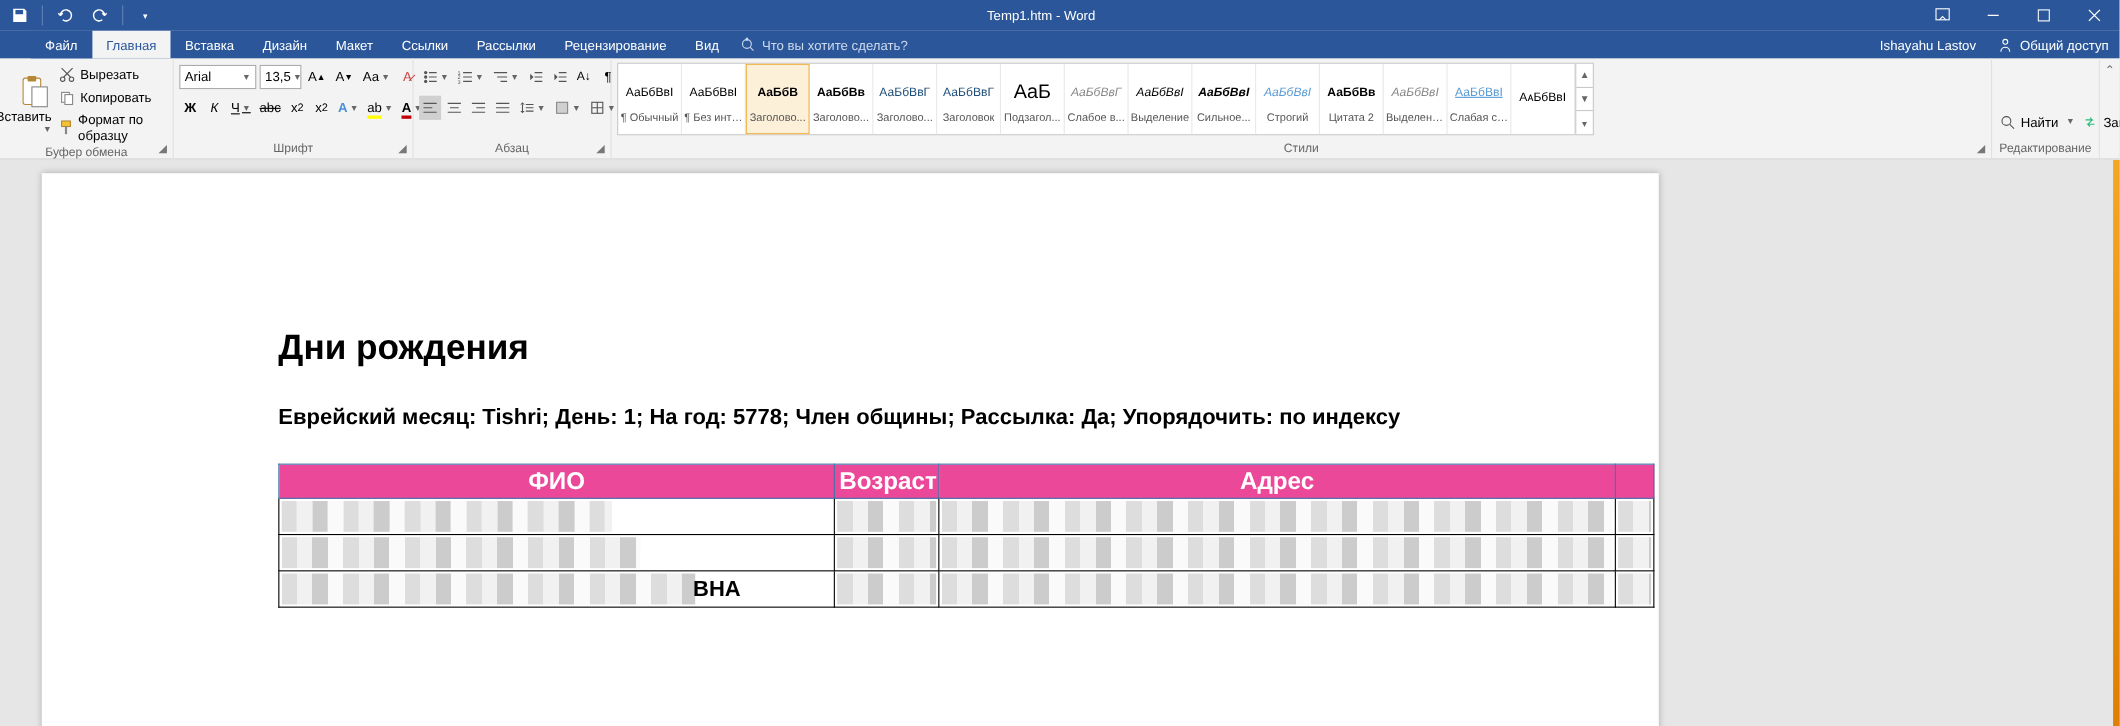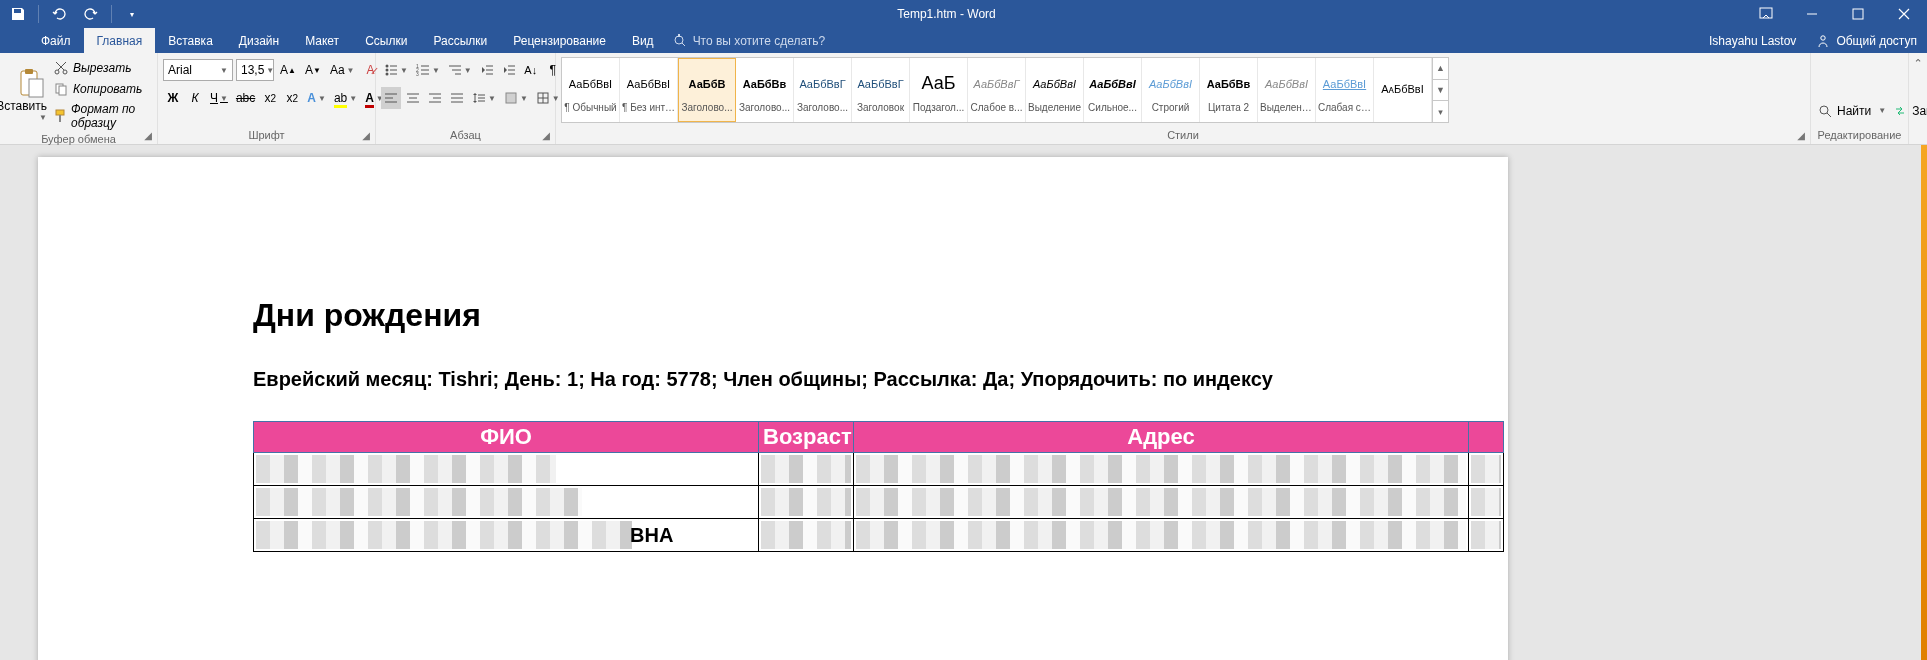--- a/index.html
+++ b/index.html
@@ -27,21 +27,21 @@
 
 .ribbon { background: #f3f3f3; height: 92px; display: flex; border-bottom: 1px solid #d4d4d4; }
 .group { border-right: 1px solid #e1e1e1; padding: 4px 5px 0 5px; display: flex; flex-direction: column; position: relative; }
 .group-body { flex: 1; display: flex; }
 .group-label { text-align: center; font-size: 11px; color: #666; padding: 2px 0 3px; position: relative; }
 .group-launcher { position: absolute; right: 2px; bottom: 2px; width: 14px; height: 14px; font-size: 10px; color: #777; cursor: pointer; display:flex; align-items:center; justify-content:center;}
 
 
 .paste-big { width: 42px; display: flex; flex-direction: column; align-items: flex-end; justify-content: center; cursor: pointer; padding: 2px 0; }
 .paste-icon { width: 32px; height: 32px; }
-.clip-small { display: flex; flex-direction: column; justify-content: flex-start; gap: 3px; padding-left: 4px; padding-top: 2px; font-style: italic;}
+.clip-small { display: flex; flex-direction: column; justify-content: flex-start; gap: 3px; padding-left: 4px; padding-top: 2px;}
 .clip-item { display: flex; align-items: center; gap: 4px; font-size: 12px; cursor: pointer; padding: 1px 2px; }
 .clip-icon { width: 16px; height: 16px; display: inline-flex; align-items: center; justify-content: center; }
 
 
 .font-rows { display: flex; flex-direction: column; gap: 6px; padding-top: 2px; }
 .font-row1 { display: flex; align-items: center; gap: 3px; }
 .font-select { width: 70px; height: 22px; border: 1px solid #ababab; background: #fff; display: flex; align-items: center; padding: 0 4px; font-size: 12px; cursor: pointer; justify-content: space-between; }
 .size-select { width: 38px; height: 22px; border: 1px solid #ababab; background: #fff; display: flex; align-items: center; padding: 0 4px; font-size: 12px; cursor: pointer; justify-content: space-between;}
 .mini-btn { height: 22px; min-width: 20px; padding: 0 3px; display: flex; align-items: center; justify-content: center; cursor: pointer; font-size: 12px; }
 .font-row2 { display: flex; align-items: center; gap: 2px; }

